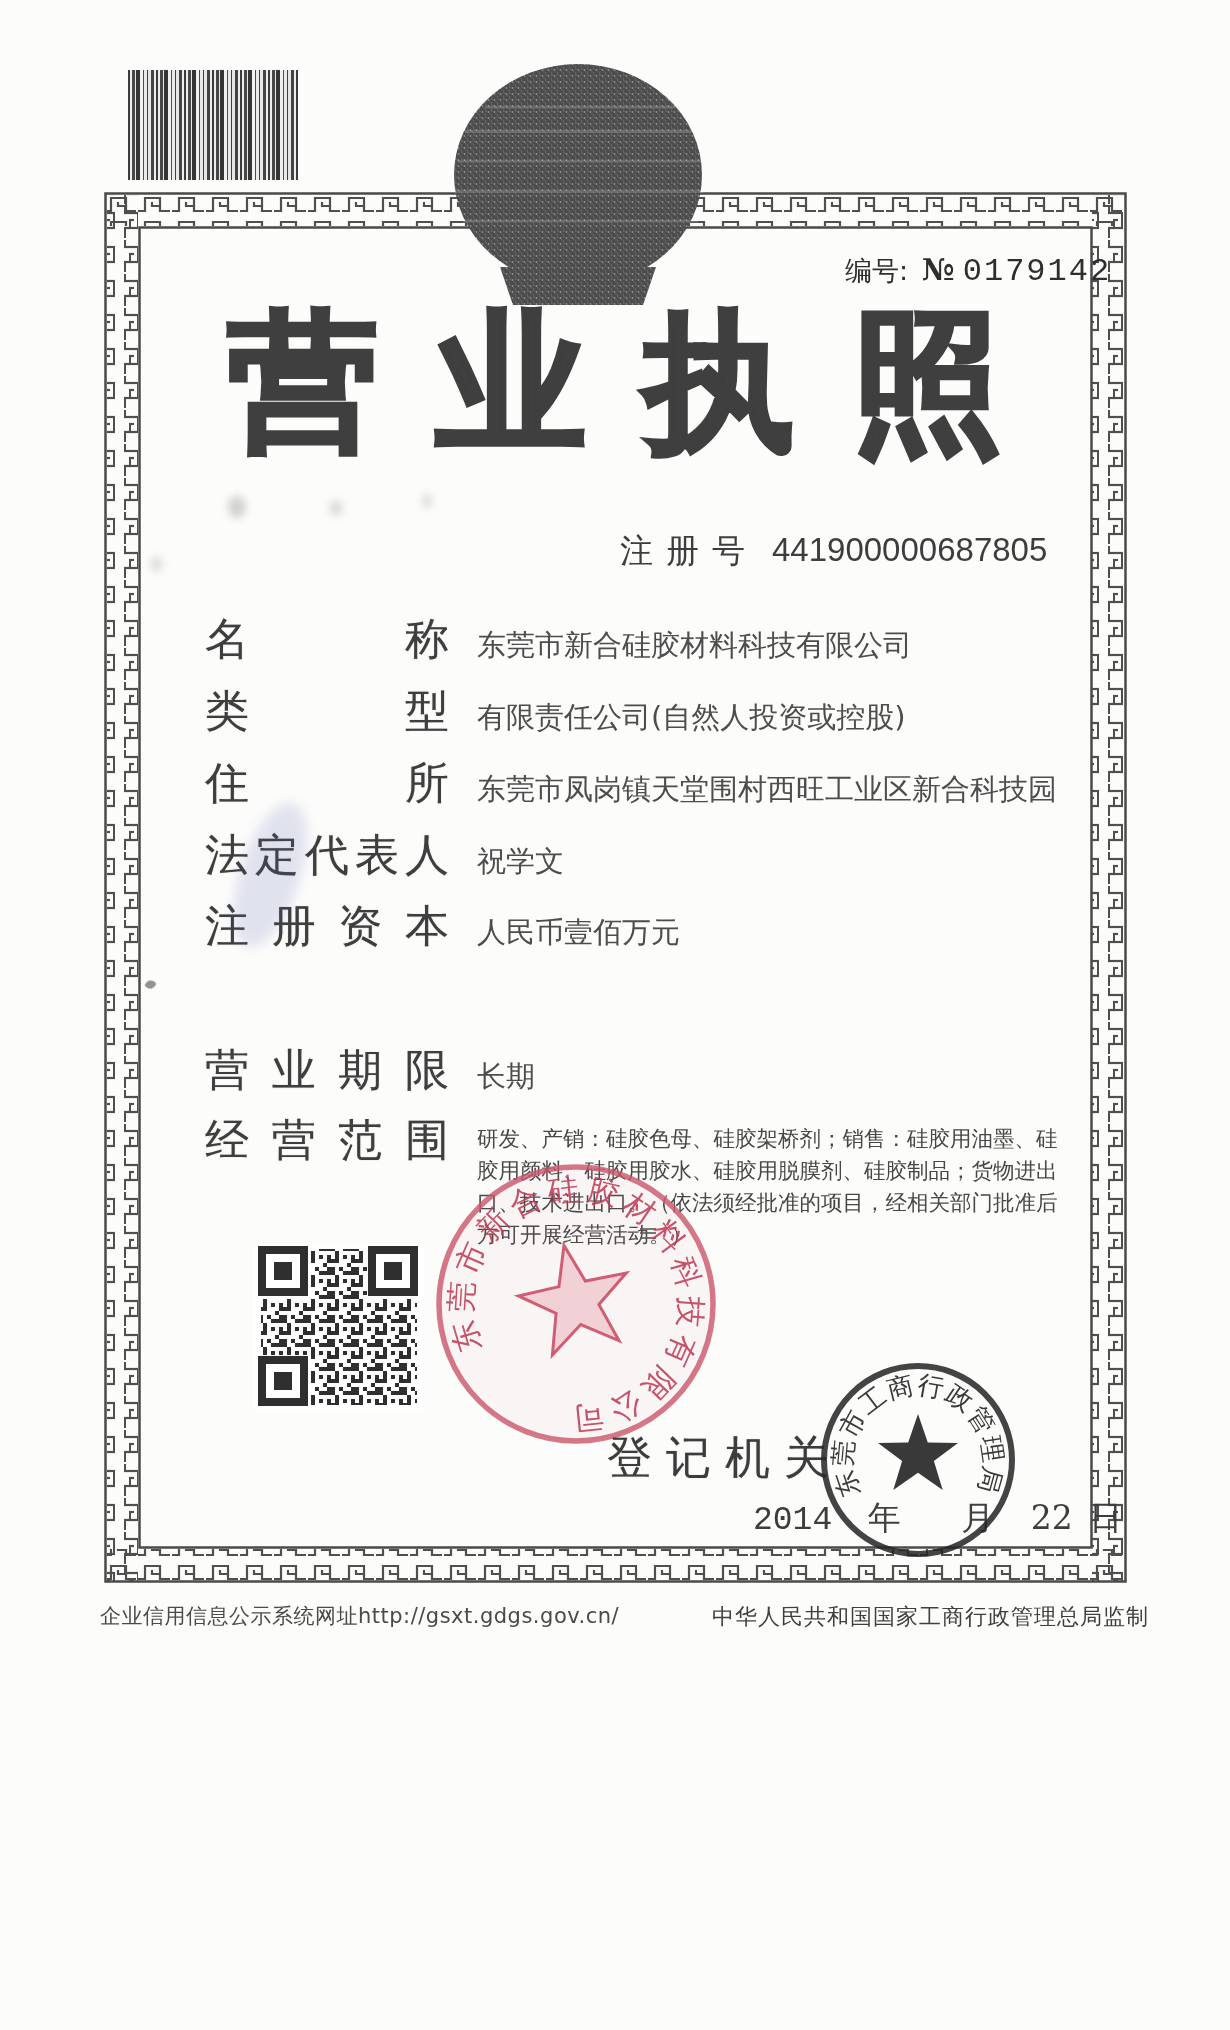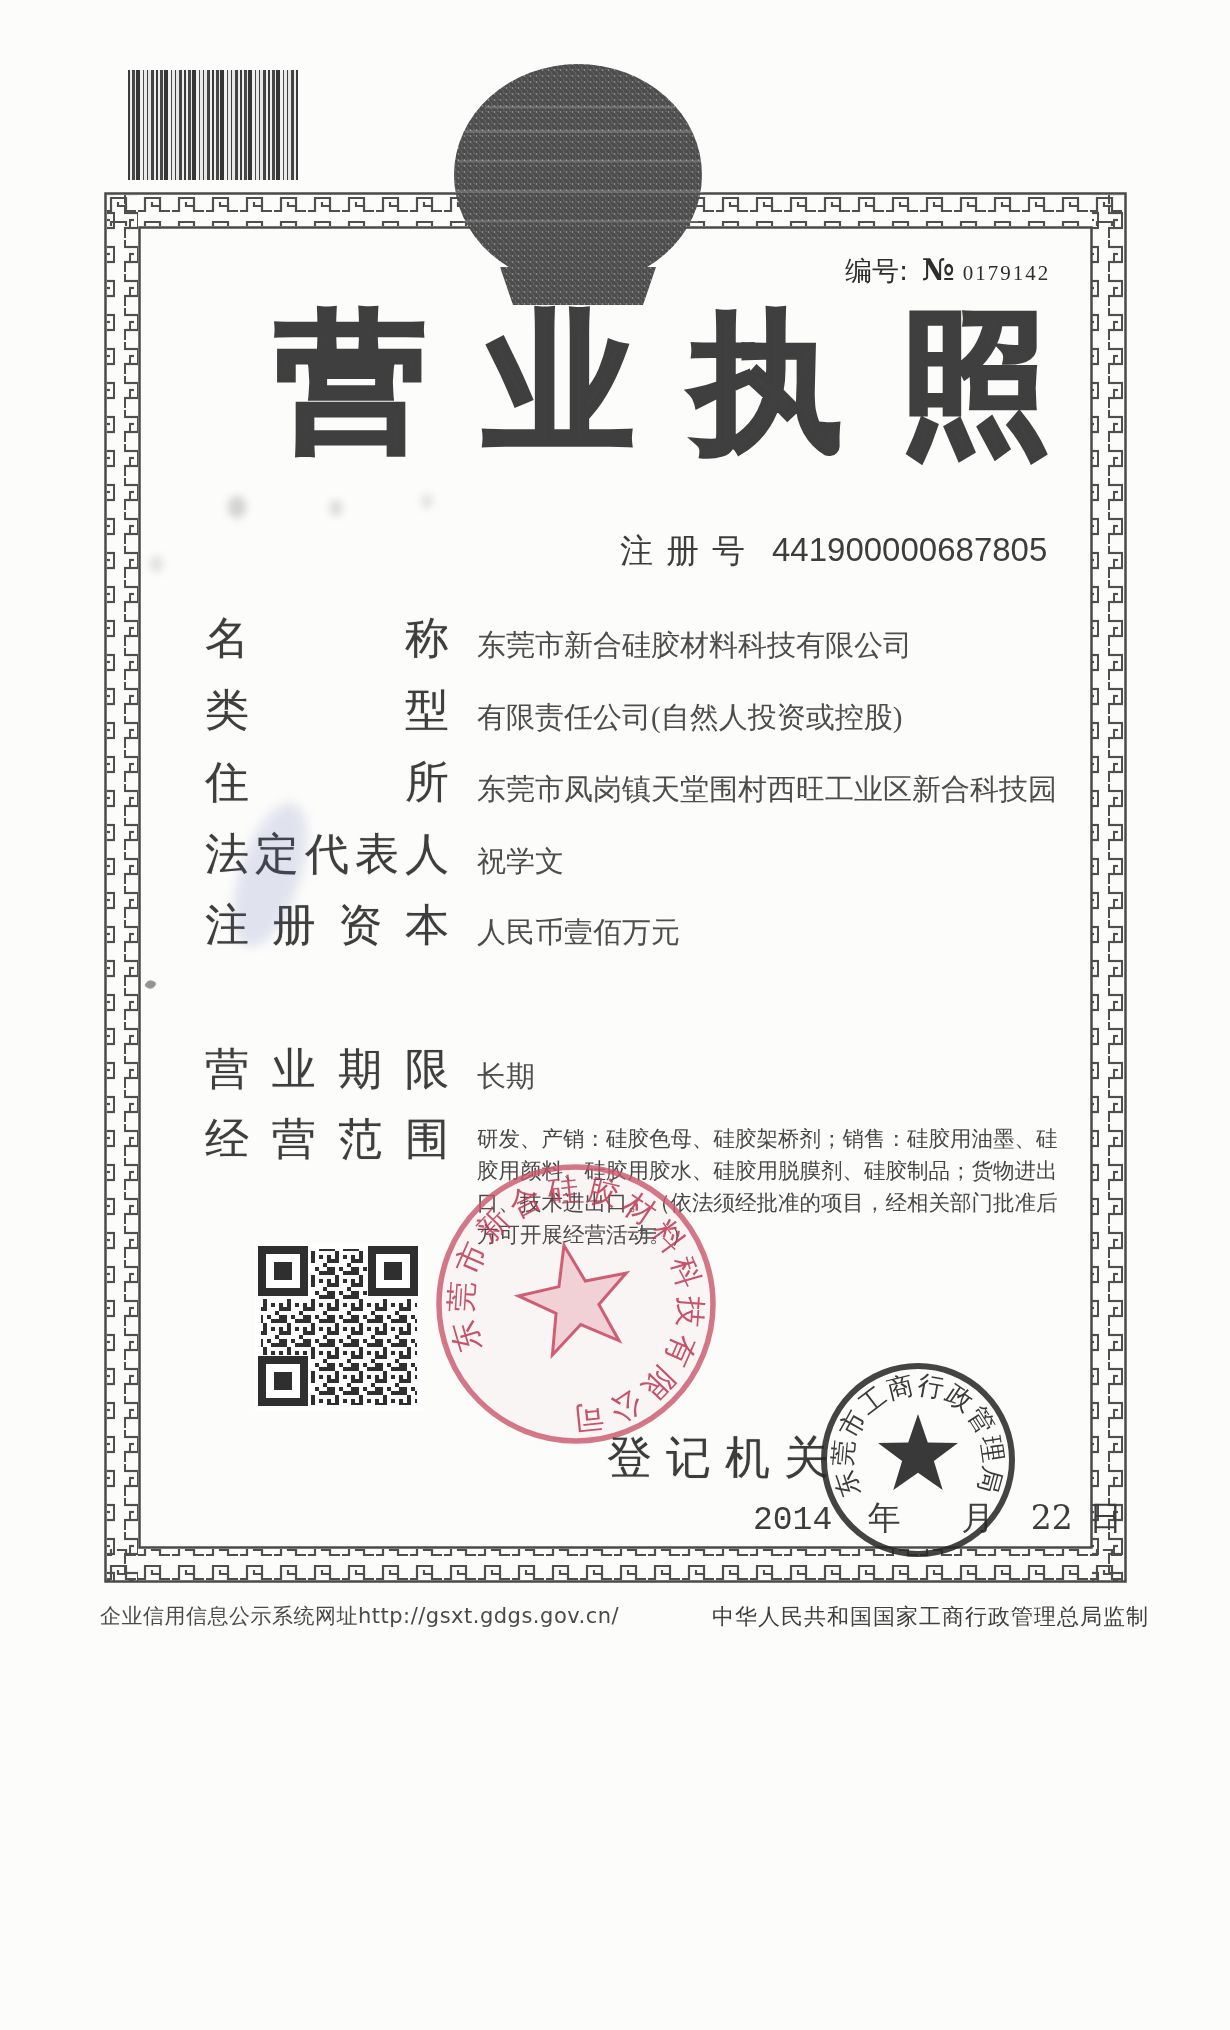--- a/index.html
+++ b/index.html
@@ -8,31 +8,31 @@
   
   .barcode{position:absolute;left:128px;top:70px;width:170px;height:110px;
     background:
       repeating-linear-gradient(90deg,#1f1f1f 0 2px,#f6f6f6 2px 4px,#2d2d2d 4px 7px,#f0f0f0 7px 8px,
         #181818 8px 12px,#fafafa 12px 15px,#333 15px 16px,#f2f2f2 16px 19px,#232323 19px 20px,#ededed 20px 23px,
         #2a2a2a 23px 26px,#f7f7f7 26px 28px);
     filter:contrast(.92) blur(.4px);opacity:.9;}
   
   .serial{position:absolute;left:845px;top:252px;font-size:27px;color:#2e2e2e;white-space:nowrap;}
   .serial .sign{font-family:"DejaVu Serif","Liberation Serif",serif;font-weight:bold;font-size:30px;padding:0 8px 0 14px;}
-  .serial .num{font-family:Liberation Serif, serif;font-size:21px;letter-spacing:2px;}
+  .serial .num{font-family:Liberation Mono, monospace;font-size:32px;letter-spacing:2px;}
   
   .title{position:absolute;left:105px;top:300px;width:1020px;text-align:center;
     font-size:150px;font-weight:bold;color:#414141;-webkit-text-stroke:4px #3f3f3f;
-    letter-spacing:58px;text-indent:58px;line-height:1.1;padding-left:48px;}
+    letter-spacing:58px;text-indent:58px;line-height:1.1;}
   
   .regno-label{position:absolute;left:620px;top:529px;font-size:33px;letter-spacing:13px;color:#3d3d3d;}
   .regno-value{position:absolute;left:772px;top:531px;font-size:33px;color:#3d3d3d;
     font-family:Liberation Sans, sans-serif;}
   
-  .frow{position:absolute;left:205px;width:890px;height:60px;font-family:Liberation Serif, serif;}
+  .frow{position:absolute;left:205px;width:890px;height:60px;}
   .flabel{position:absolute;left:0;top:0;width:244px;font-size:44px;color:#3e3e3e;
     text-align:justify;text-align-last:justify;text-shadow:0 0 1px rgba(40,40,40,.4);line-height:1.1;}
   .fvalue{position:absolute;left:272px;top:11px;font-size:29px;color:#4d4d4d;white-space:nowrap;}
   .r0{top:615px}.r1{top:687px}.r2{top:759px}.r3{top:831px}
   .r4{top:902px}.r5{top:974px}.r6{top:1046px}.r7{top:1116px}
   .r7 .fvalue{white-space:normal;width:600px;font-size:21.5px;line-height:32px;top:7px;color:#474747;}
   
   .qr{position:absolute;left:255px;top:1243px;}
   
   .company-seal{position:absolute;left:428px;top:1152px;}

